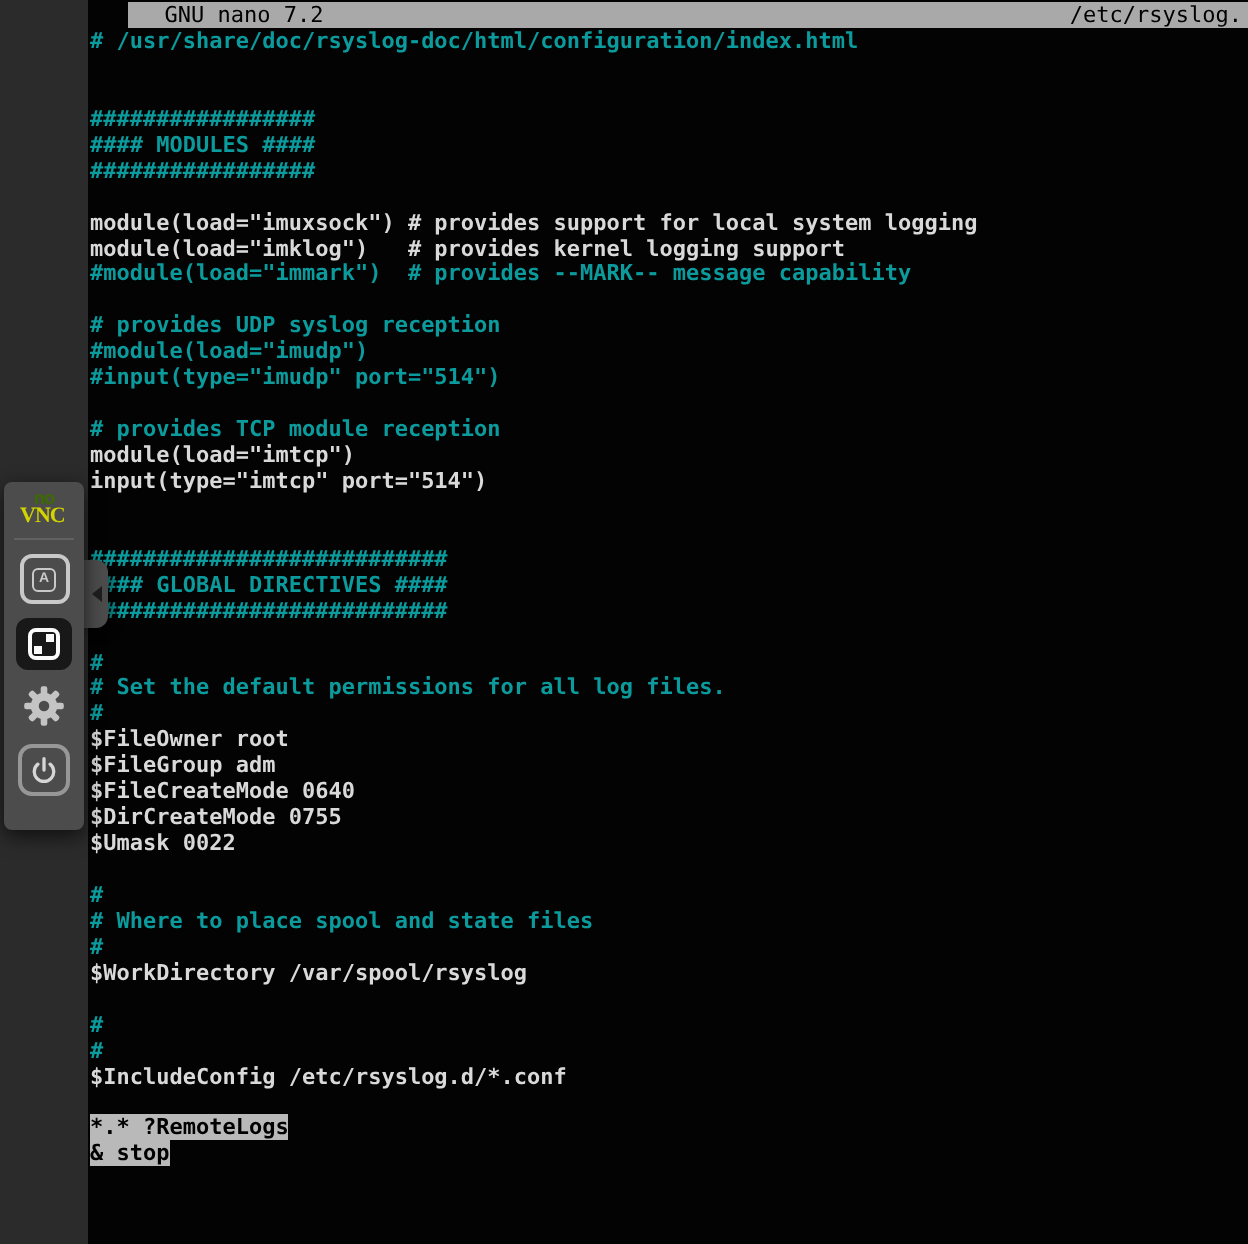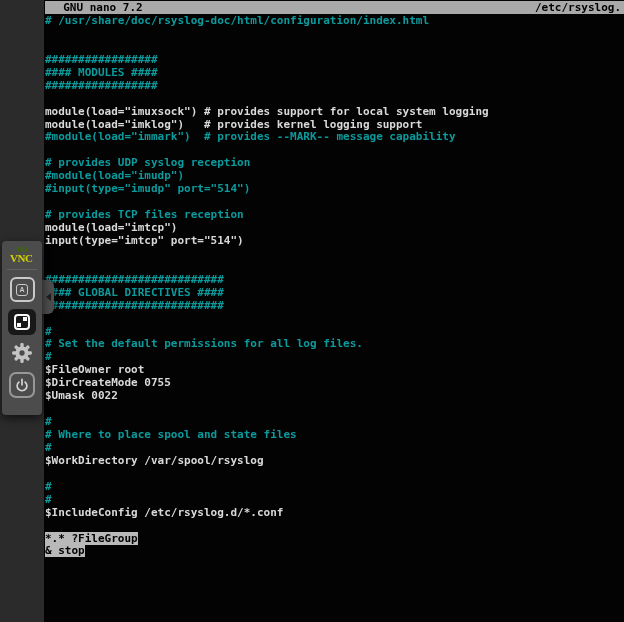--- a/index.html
+++ b/index.html
@@ -9,23 +9,23 @@
     font-family: "DejaVu Sans Mono", "Liberation Mono", monospace;
     position: relative;
   }
 
   
   .terminal {
     position:absolute; left:44px; top:0; width:580px; height:622px;
     background: var(--terminal, #030303);
   }
   .titlebar {
-    position:absolute; left:1px; right:0; top:1px; height:13px;
+    position:absolute; left:20px; right:0; top:1px; height:13px;
     background: var(--titlebar, #a9a9a9);
-    color:#000; font-size:11px; line-height:13px; font-weight:bold;
+    color:#000; font-size:11px; line-height:13px; font-weight:normal;
     white-space:pre;
   }
   .titlebar .app { position:absolute; left:5px; top:0; }
   .titlebar .file { position:absolute; right:3px; top:0; }
   .term-body {
     position:absolute; left:1px; right:0; top:15px; bottom:0;
     font-size:11px; font-weight:bold;
   }
   .tline { height:12.95px; line-height:12.95px; white-space:pre; }
   .tline .teal { color: var(--teal, #0b9b9d); }
@@ -112,46 +112,48 @@
       <div class="tline"><span class="teal">#################</span></div>
       <div class="tline"></div>
       <div class="tline"><span class="fg">module(load="imuxsock") # provides support for local system logging</span></div>
       <div class="tline"><span class="fg">module(load="imklog")   # provides kernel logging support</span></div>
       <div class="tline"><span class="teal">#module(load="immark")  # provides --MARK-- message capability</span></div>
       <div class="tline"></div>
       <div class="tline"><span class="teal"># provides UDP syslog reception</span></div>
       <div class="tline"><span class="teal">#module(load="imudp")</span></div>
       <div class="tline"><span class="teal">#input(type="imudp" port="514")</span></div>
       <div class="tline"></div>
-      <div class="tline"><span class="teal"># provides TCP files reception</span></div>
+      <div class="tline"><span class="teal"># provides TCP module reception</span></div>
       <div class="tline"><span class="fg">module(load="imtcp")</span></div>
       <div class="tline"><span class="fg">input(type="imtcp" port="514")</span></div>
       <div class="tline"></div>
       <div class="tline"></div>
       <div class="tline"><span class="teal">###########################</span></div>
       <div class="tline"><span class="teal">#### GLOBAL DIRECTIVES ####</span></div>
       <div class="tline"><span class="teal">###########################</span></div>
       <div class="tline"></div>
       <div class="tline"><span class="teal">#</span></div>
       <div class="tline"><span class="teal"># Set the default permissions for all log files.</span></div>
       <div class="tline"><span class="teal">#</span></div>
       <div class="tline"><span class="fg">$FileOwner root</span></div>
+      <div class="tline"><span class="fg">$FileGroup adm</span></div>
+      <div class="tline"><span class="fg">$FileCreateMode 0640</span></div>
       <div class="tline"><span class="fg">$DirCreateMode 0755</span></div>
       <div class="tline"><span class="fg">$Umask 0022</span></div>
       <div class="tline"></div>
       <div class="tline"><span class="teal">#</span></div>
       <div class="tline"><span class="teal"># Where to place spool and state files</span></div>
       <div class="tline"><span class="teal">#</span></div>
       <div class="tline"><span class="fg">$WorkDirectory /var/spool/rsyslog</span></div>
       <div class="tline"></div>
       <div class="tline"><span class="teal">#</span></div>
       <div class="tline"><span class="teal">#</span></div>
       <div class="tline"><span class="fg">$IncludeConfig /etc/rsyslog.d/*.conf</span></div>
       <div class="tline"></div>
-      <div class="tline"><span class="sel">*.* ?FileGroup</span></div>
+      <div class="tline"><span class="sel">*.* ?RemoteLogs</span></div>
       <div class="tline"><span class="sel">&amp; stop</span></div>
     </div>
 </div>
 
 <div class="vnc-panel">
   <div class="vnc-logo">
     <span class="logo-no">no</span>
     <span class="logo-vnc">VNC</span>
   </div>
   <div class="vnc-divider"></div>

